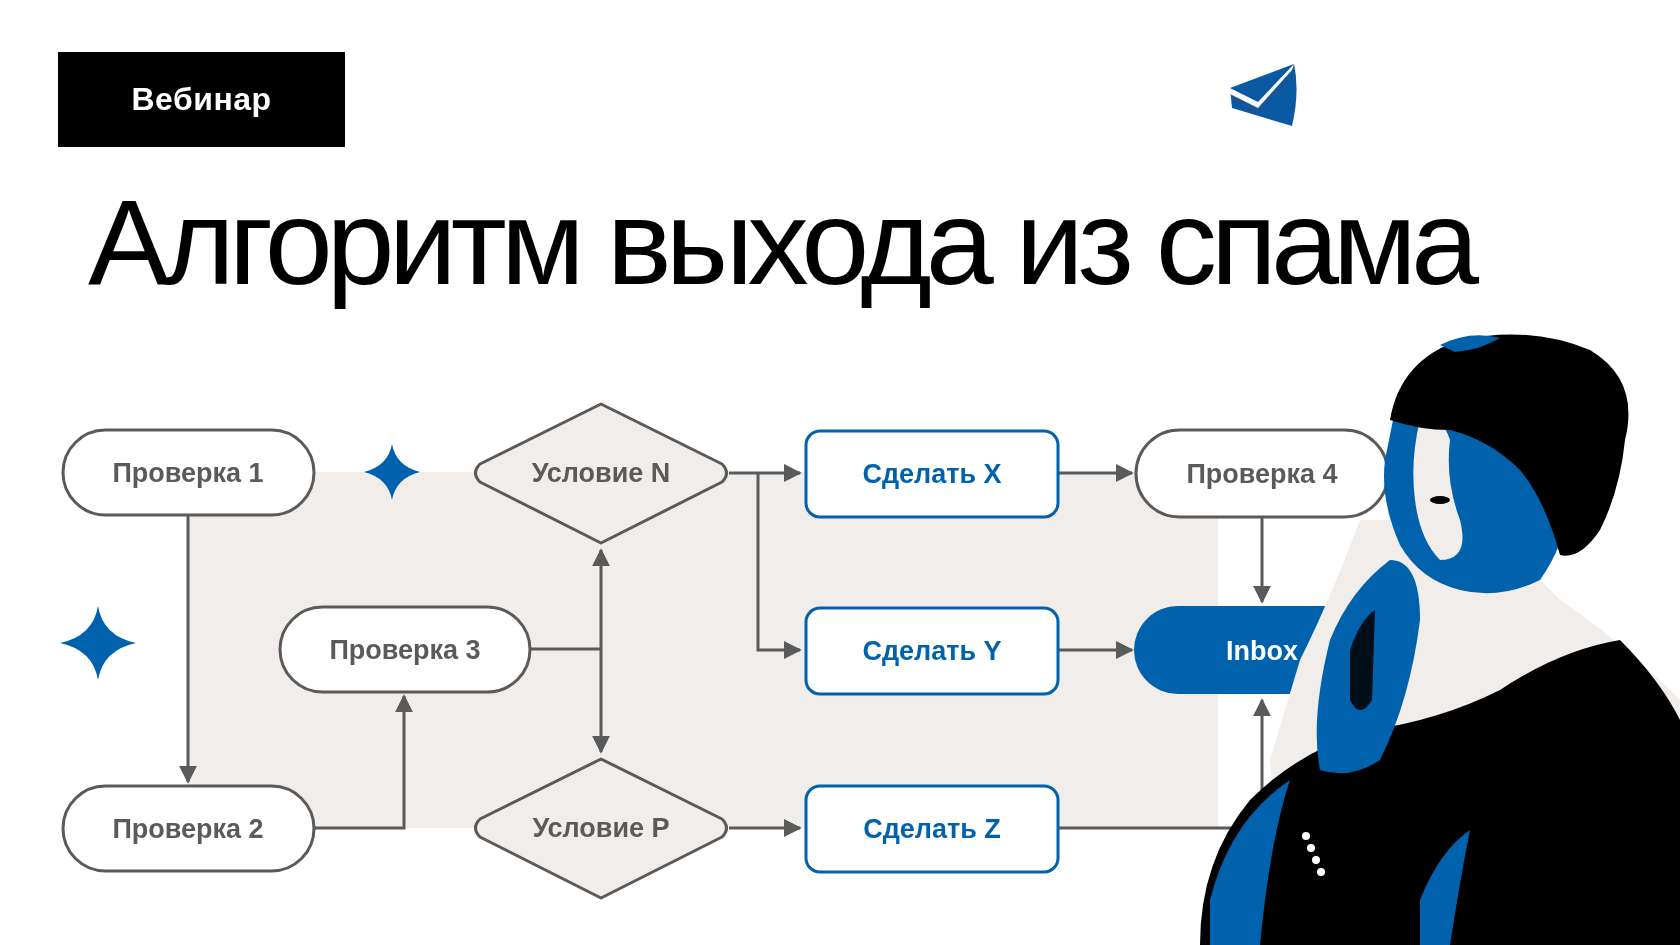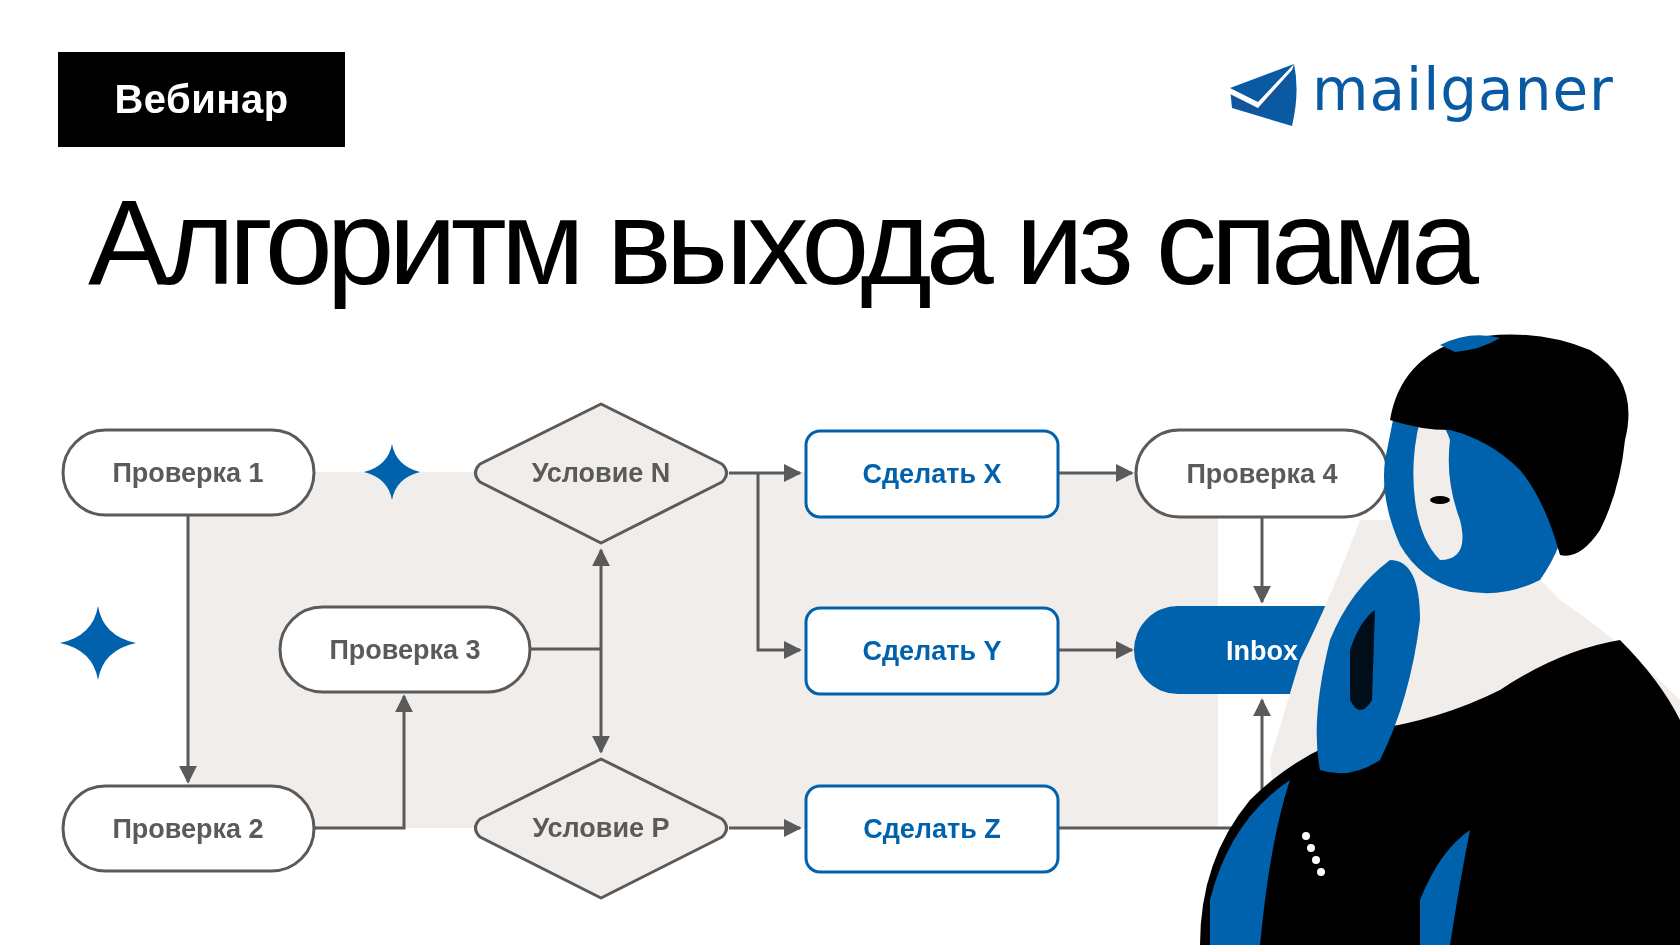--- a/index.html
+++ b/index.html
@@ -1,20 +1,20 @@
 <!DOCTYPE html>
 <html><head>
 <meta charset="utf-8">
 <style>
   html, body { margin: 0; padding: 0; }
   body { width: 1680px; height: 945px; background: #ffffff; position: relative; overflow: hidden;
          font-family: "Liberation Sans", "DejaVu Sans", sans-serif; }
   .badge { position: absolute; left: 58px; top: 52px; width: 287px; height: 95px; background: #000;
            color: #fff; display: flex; align-items: center; justify-content: center;
-           font-size: 40px; font-weight: 700; letter-spacing: 0.5px; }
+           font-size: 32px; font-weight: 700; letter-spacing: 0.5px; }
   .logo { position: absolute; left: 1228px; top: 62px; display: flex; align-items: center; }
   .logo-text { color: #0a5aa3; font-family: "DejaVu Sans", sans-serif; font-size: 58px; font-weight: 400;
                letter-spacing: 1px; margin-left: 12px; line-height: 1; margin-top: -10px; }
   .title { position: absolute; left: 88px; top: 176px; font-size: 120px; font-weight: 400; color: #000;
            letter-spacing: -6px; line-height: 1.1; white-space: nowrap;
            transform: scaleX(1.02); transform-origin: left; }
   svg.diagram { position: absolute; left: 0; top: 0; }
   .node-text { font-family: "Liberation Sans", sans-serif; font-weight: 700; font-size: 27px; }
   .person { position: absolute; left: 0; top: 0; pointer-events: none; }
 </style>
@@ -24,21 +24,20 @@
 <div class="badge">
   <span>Вебинар</span>
 </div>
 
 <div class="logo">
   <svg width="72" height="66" viewBox="0 0 72 66">
     <path d="M2 26 L66 2 Q72 30 64 64 L4 46 Z" fill="#0a5aa3"></path>
     <path d="M2 26 L30 40 L66 2 L64 8 L30 46 L2 32 Z" fill="#ffffff"></path>
     <path d="M4 34 L30 48 L60 14 L62 18 L30 52 L4 40 Z" fill="#244f8c" opacity="0.6"></path>
   </svg>
-  <span class="logo-text">mailganer</span>
 </div>
 
 <div class="title">Алгоритм выхода из спама</div>
 
 <svg class="diagram" width="1680" height="945" viewBox="0 0 1680 945">
   <defs>
     <marker id="arr" viewBox="0 0 10 10" refX="9" refY="5" markerWidth="6" markerHeight="6" orient="auto-start-reverse">
       <path d="M0 0 L10 5 L0 10 Z" fill="#5a5a5a"></path>
     </marker>
   </defs>

